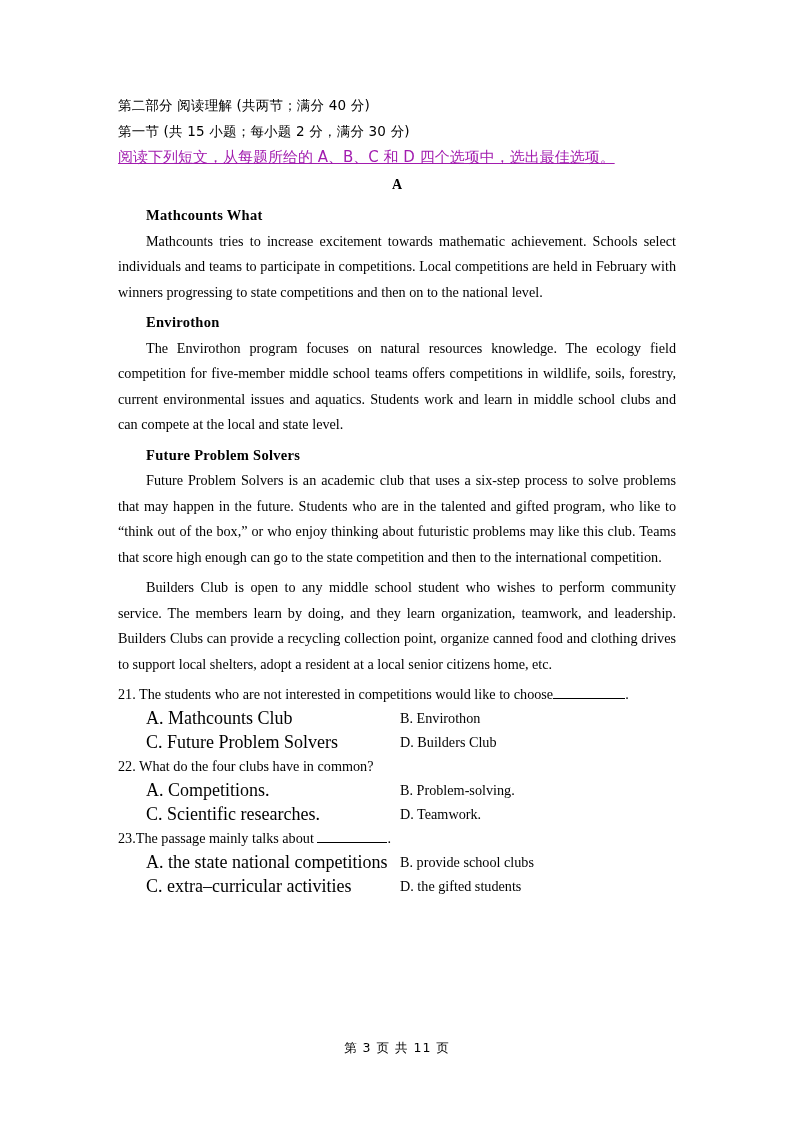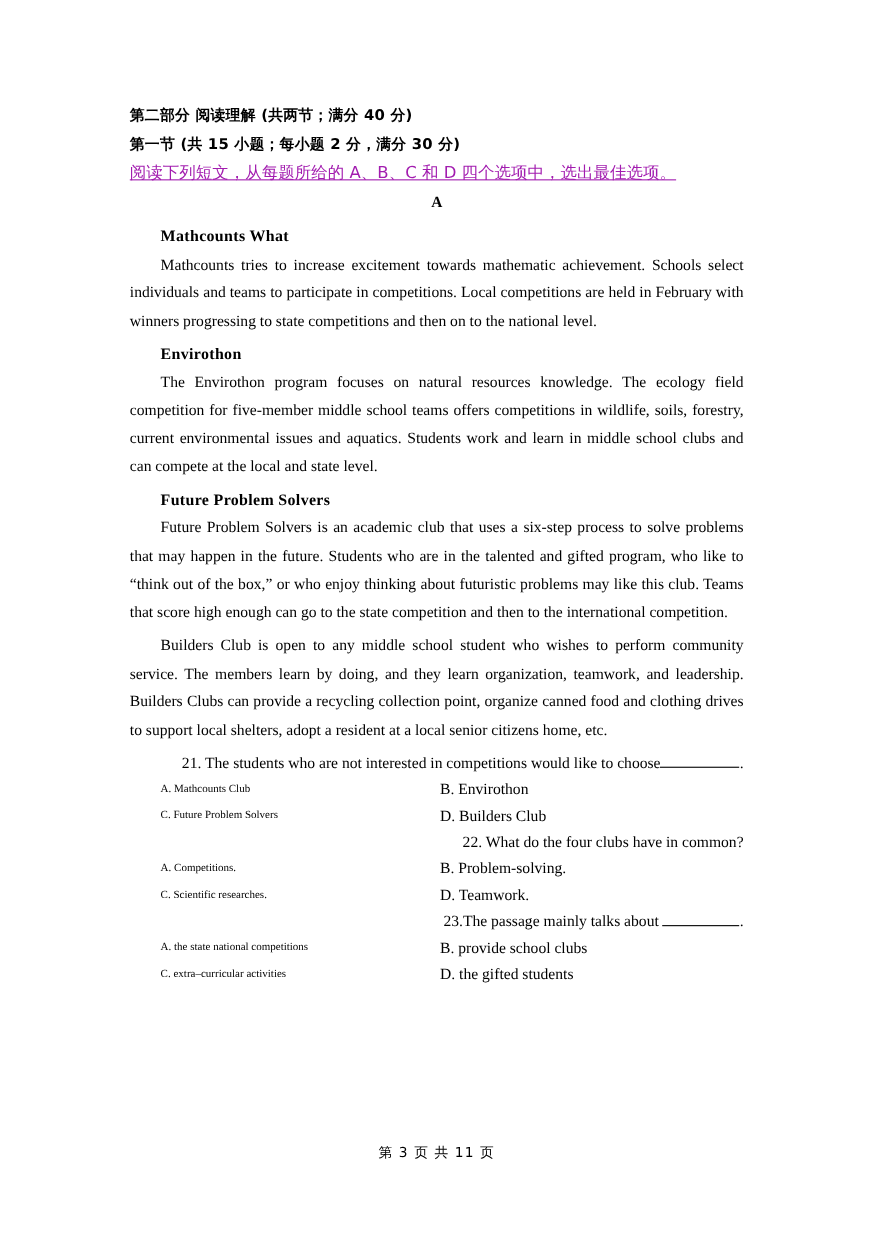--- a/index.html
+++ b/index.html
@@ -17,21 +17,21 @@
   }
   .content {
     position: absolute;
     left: 118px;
     top: 92px;
     width: 558px;
   }
   .hdr {
     font-family: "DejaVu Sans", sans-serif;
     font-size: 13.5px;
-    font-weight: bold;
+    font-weight: normal;
     color: #000;
     line-height: 26px;
     letter-spacing: 0.2px;
   }
   .hdr-sm {
     font-family: "DejaVu Sans", sans-serif;
     font-size: 15px;
     color: #a21caf;
     line-height: 26px;
     text-decoration: underline;
@@ -65,37 +65,36 @@
     margin: 0;
     padding-left: 28px;
     letter-spacing: 0.3px;
   }
   .qline {
     font-family: "Liberation Serif", serif;
     font-size: 14.2px;
     color: #000;
     line-height: 24px;
     margin: 0;
-    text-align: right;
   }
   .blank {
     display: inline-block;
     border-bottom: 1px solid #000;
     height: 12px;
     vertical-align: baseline;
   }
   .opts {
     display: flex;
     line-height: 24px;
     padding-left: 28px;
   }
   .opt-a {
     width: 254px;
     font-family: "Liberation Serif", serif;
-    font-size: 10px;
+    font-size: 18px;
     color: #000;
   }
   .opt-b {
     font-family: "Liberation Serif", serif;
     font-size: 14.2px;
     color: #000;
   }
   .footer {
     position: absolute;
     left: 0;

